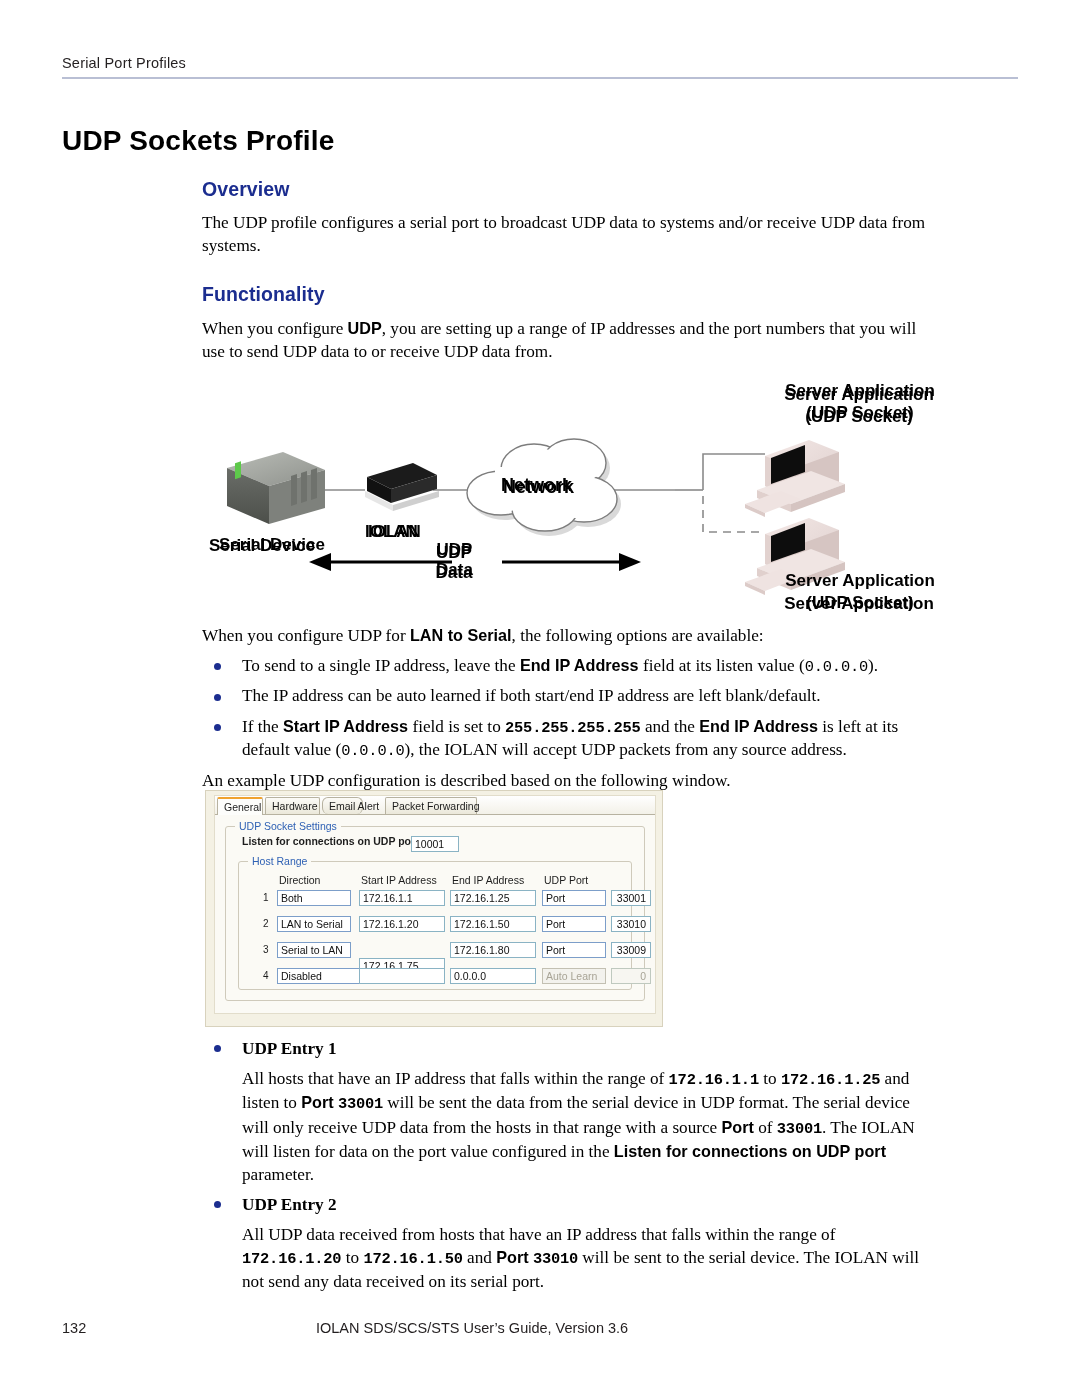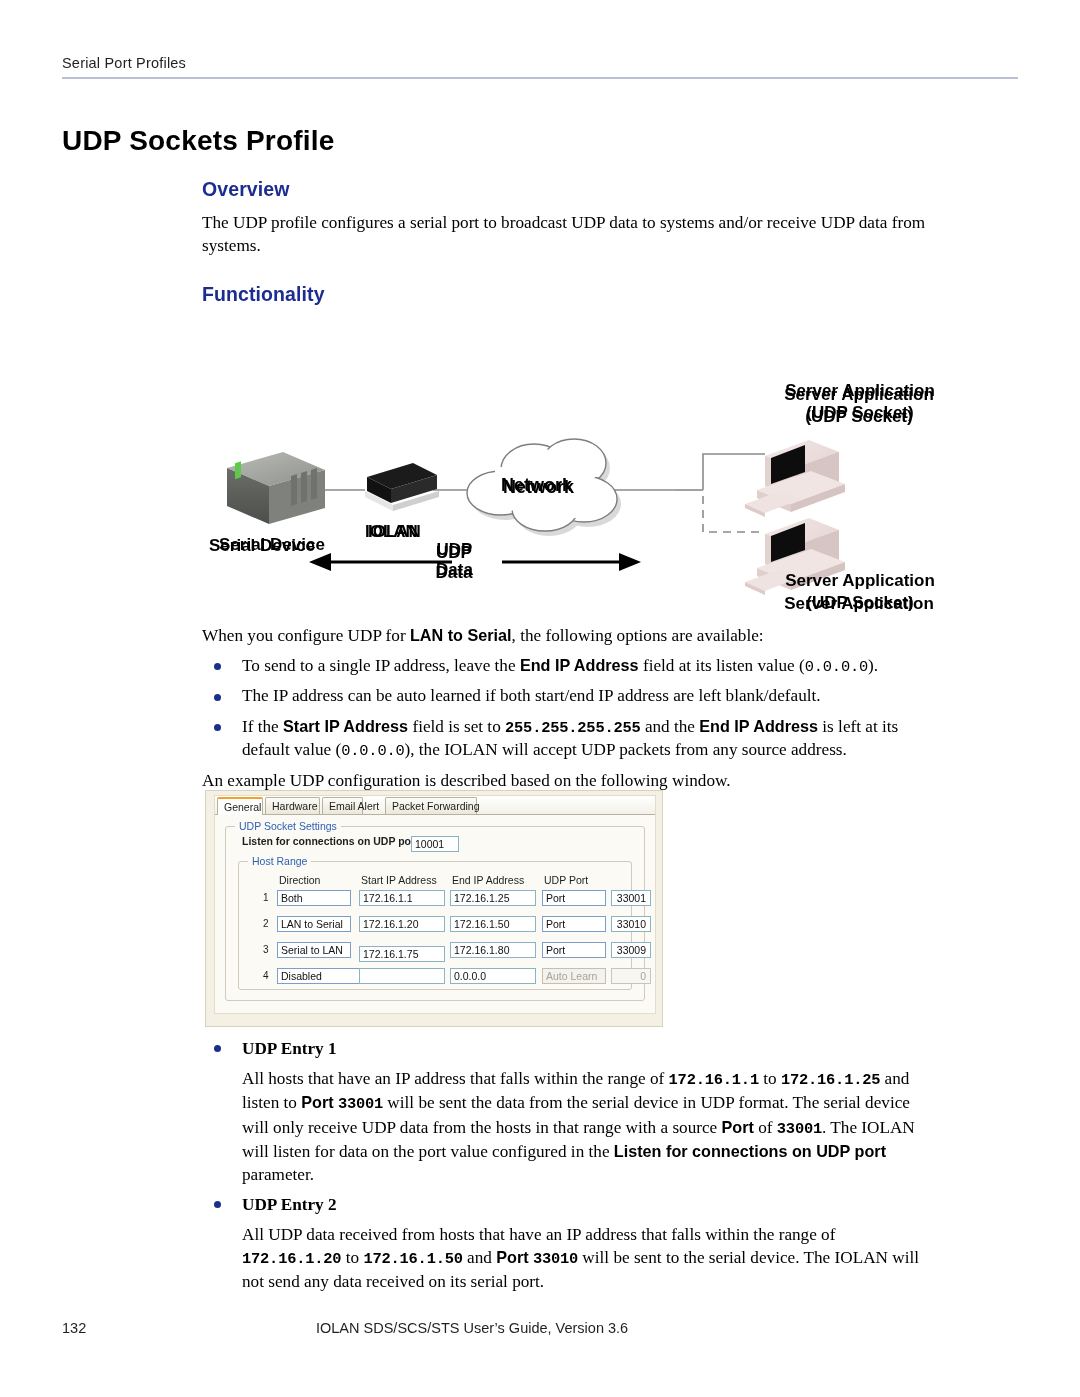--- a/index.html
+++ b/index.html
@@ -259,20 +259,21 @@
 </div>
 
 <div class="chapter-title">UDP Sockets Profile</div>
 
 <div class="content">
 
   <h2 class="sec">Overview</h2>
   <p class="body gap">The UDP profile configures a serial port to broadcast UDP data to systems and/or receive UDP data from systems.</p>
 
   <h2 class="sec tight">Functionality</h2>
+  <p class="body"><span>When you configure </span><b class="sans">UDP</b><span>, you are setting up a range of IP addresses and the port numbers that you will use to send UDP data to or receive UDP data from.</span></p>
 </div>
 
 <div class="diagram">
 <svg width="800" height="245" viewBox="0 0 800 245" xmlns="http://www.w3.org/2000/svg">
   <defs>
     <linearGradient id="srvTop" x1="0" y1="0" x2="1" y2="1">
       <stop offset="0%" stop-color="#b9bcb6"></stop>
           <stop offset="100%" stop-color="#8e918c"></stop>
     </linearGradient>
     <linearGradient id="srvFace" x1="0" y1="0" x2="0" y2="1">
@@ -420,21 +421,21 @@
 
   <p class="body" style="margin-top:5px;">An example UDP configuration is described based on the following window.</p>
 </div>
 
 <div class="dm-shot">
   <div class="dm-inner">
 
     <div class="dm-tabs">
       <div class="dm-tab active" style="left:2px;width:46px;">General</div>
       <div class="dm-tab" style="left:50px;width:55px;">Hardware</div>
-      <div class="dm-tab" style="left:107px;width:41px;">Email Alert</div>
+      <div class="dm-tab" style="left:107px;width:41px;border-radius:6px;">Email Alert</div>
       <div class="dm-tab" style="left:170px;width:92px;">Packet Forwarding</div>
     </div>
 
     <div class="group" style="left:10px; top:30px; right:10px; bottom:12px;">
       <span class="glabel">UDP Socket Settings</span>
 
       <span class="fieldlabel" style="left:16px; top:8px;font-weight:bold;">Listen for connections on UDP port:</span>
       <div class="tbox" style="left:185px; top:9px; width:48px;">10001</div>
 
       <div class="group" style="left:12px; top:34px; right:12px; bottom:10px;">
@@ -454,21 +455,21 @@
 
         <span class="rownum" style="left:24px; top:56px;">2</span>
         <div class="combo" style="left:38px; top:54px; width:74px;">LAN to Serial</div>
         <div class="tbox" style="left:120px; top:54px; width:86px;">172.16.1.20</div>
         <div class="tbox" style="left:211px; top:54px; width:86px;">172.16.1.50</div>
         <div class="combo" style="left:303px; top:54px; width:64px;">Port</div>
         <div class="tbox num" style="left:372px; top:54px; width:40px;">33010</div>
 
         <span class="rownum" style="left:24px; top:82px;">3</span>
         <div class="combo" style="left:38px; top:80px; width:74px;">Serial to LAN</div>
-        <div class="tbox" style="left:120px; top:84px; width:86px;">172.16.1.75</div>
+        <div class="tbox" style="left:120px; top:96px; width:86px;">172.16.1.75</div>
         <div class="tbox" style="left:211px; top:80px; width:86px;">172.16.1.80</div>
         <div class="combo" style="left:303px; top:80px; width:64px;">Port</div>
         <div class="tbox num" style="left:372px; top:80px; width:40px;">33009</div>
 
         <span class="rownum" style="left:24px; top:108px;">4</span>
         <div class="combo" style="left:38px; top:106px; width:84px;">Disabled</div>
         <div class="tbox" style="left:120px; top:106px; width:86px;"></div>
         <div class="tbox" style="left:211px; top:106px; width:86px;">0.0.0.0</div>
         <div class="combo disabled" style="left:303px; top:106px; width:64px;">Auto Learn</div>
         <div class="tbox num disabled" style="left:372px; top:106px; width:40px;">0</div>

